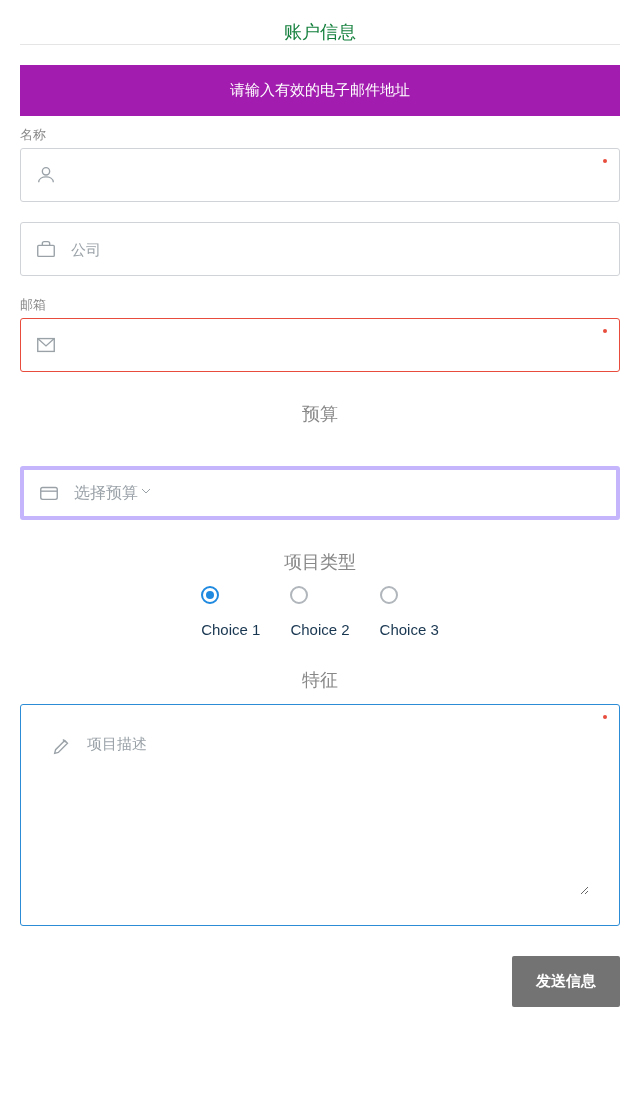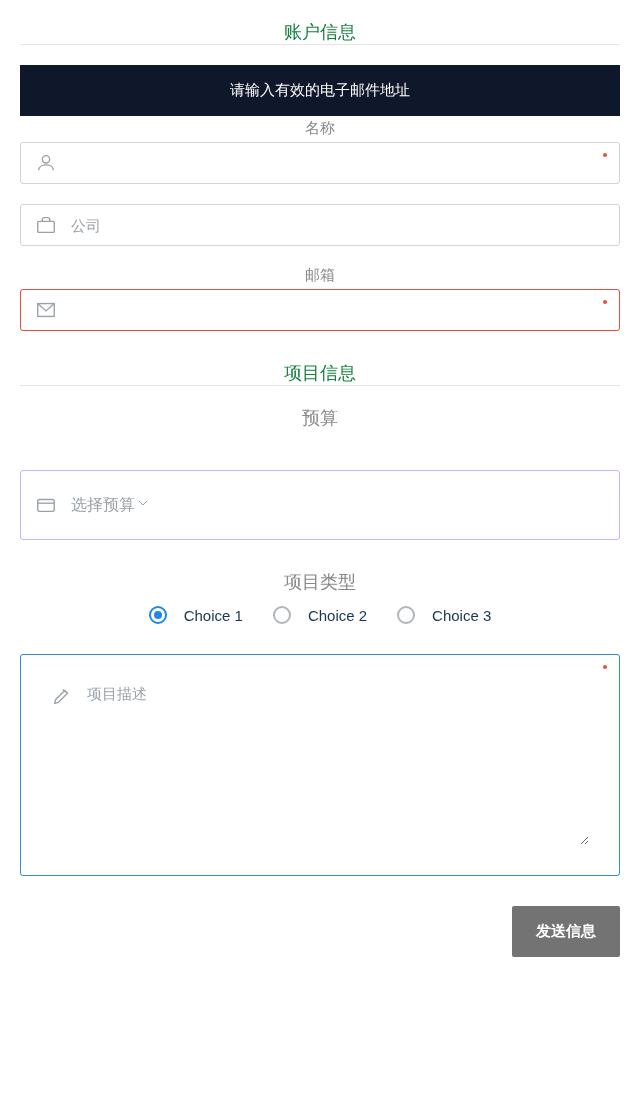--- a/index.html
+++ b/index.html
@@ -13,43 +13,42 @@
 .section-title {
   text-align: center;
   font-size: 18px;
   color: #15803d;
   padding-bottom: 0;
   border-bottom: 1px solid #e5e5e5;
   margin-bottom: 20px;
   font-weight: 400;
 }
 .error-banner {
-  background: #0f172a;
+  background: #a21caf;
   color: #fff;
   text-align: center;
   padding: 16px;
   font-size: 15px;
-  margin-bottom: 3px;
+  margin-bottom: 10px;
 }
 .field-label {
-  font-size: 15px;
+  font-size: 13px;
   color: #888;
   margin-bottom: 4px;
   display: block;
-  text-align: center;
 }
 .input-wrap {
   position: relative;
   border: 1px solid #d0d4d8;
   border-radius: 3px;
   margin-bottom: 20px;
   display: flex;
   align-items: center;
   padding: 0 14px;
-  height: 42px;
+  height: 54px;
   background: #fff;
 }
 .input-wrap.error {
   border-color: #E74C3C;
 }
 .input-wrap .icon {
   width: 22px;
   height: 22px;
   flex-shrink: 0;
   margin-right: 14px;
@@ -81,27 +80,27 @@
   margin-top: 30px;
 }
 .sub-label {
   text-align: center;
   font-size: 18px;
   color: #888;
   margin-bottom: 12px;
 }
 .select-wrap {
   position: relative;
-  border: 1px solid #c4b5fd;
+  border: 4px solid #c4b5fd;
   border-radius: 3px;
   margin-bottom: 30px;
   display: flex;
   align-items: center;
   padding: 0 14px;
-  height: 70px;
+  height: 54px;
   margin-top: 40px;
 }
 .select-wrap .icon {
   width: 22px;
   height: 22px;
   margin-right: 14px;
   display: flex;
   align-items: center;
   justify-content: center;
 }
@@ -110,25 +109,26 @@
   font-size: 16px;
 }
 .radio-row, .check-row {
   display: flex;
   justify-content: center;
   gap: 30px;
   margin-bottom: 30px;
 }
 .radio-item, .check-item {
   display: flex;
-  align-items: flex-end;
+  align-items: flex-start;
   gap: 17px;
   cursor: pointer;
   font-size: 15px;
   color: #183650;
+  flex-direction: column;
 }
 .radio-circle {
   width: 18px;
   height: 18px;
   border: 2px solid #b0b6bb;
   border-radius: 50%;
   display: flex;
   align-items: center;
   justify-content: center;
 }
@@ -239,21 +239,20 @@
     <svg viewBox="0 0 24 24" width="22" height="22">
         <rect x="3" y="5" width="18" height="14"></rect>
         <path d="M3 5l9 8 9-8"></path>
       </svg>
   </span>
   <input type="email" placeholder="" style="">
   <span class="required-dot"></span>
 </div>
 
 <div class="section2">
-  <h2 class="section-title">项目信息</h2>
 
   <div class="sub-label">预算</div>
   <div class="select-wrap">
     <span class="icon">
       <svg viewBox="0 0 24 24" width="22" height="22">
           <rect x="3" y="6" width="18" height="13" rx="2"></rect>
           <path d="M3 10h18"></path>
         </svg>
     </span>
     <span class="select-text">选择预算</span>
@@ -273,20 +272,21 @@
     <label class="radio-item">
       <span class="radio-circle"></span>
       <span>Choice 2</span>
     </label>
     <label class="radio-item">
       <span class="radio-circle"></span>
       <span>Choice 3</span>
     </label>
   </div>
 
+  <div class="sub-label">特征</div>
 
   <div class="textarea-wrap">
     <span class="icon">
       <svg viewBox="0 0 24 24" width="22" height="22">
           <path d="M4 20l4-1 10-10-3-3L5 16l-1 4z"></path>
           <path d="M13 5l3 3"></path>
         </svg>
     </span>
     <textarea placeholder="项目描述" style=""></textarea>
     <span class="required-dot"></span>

